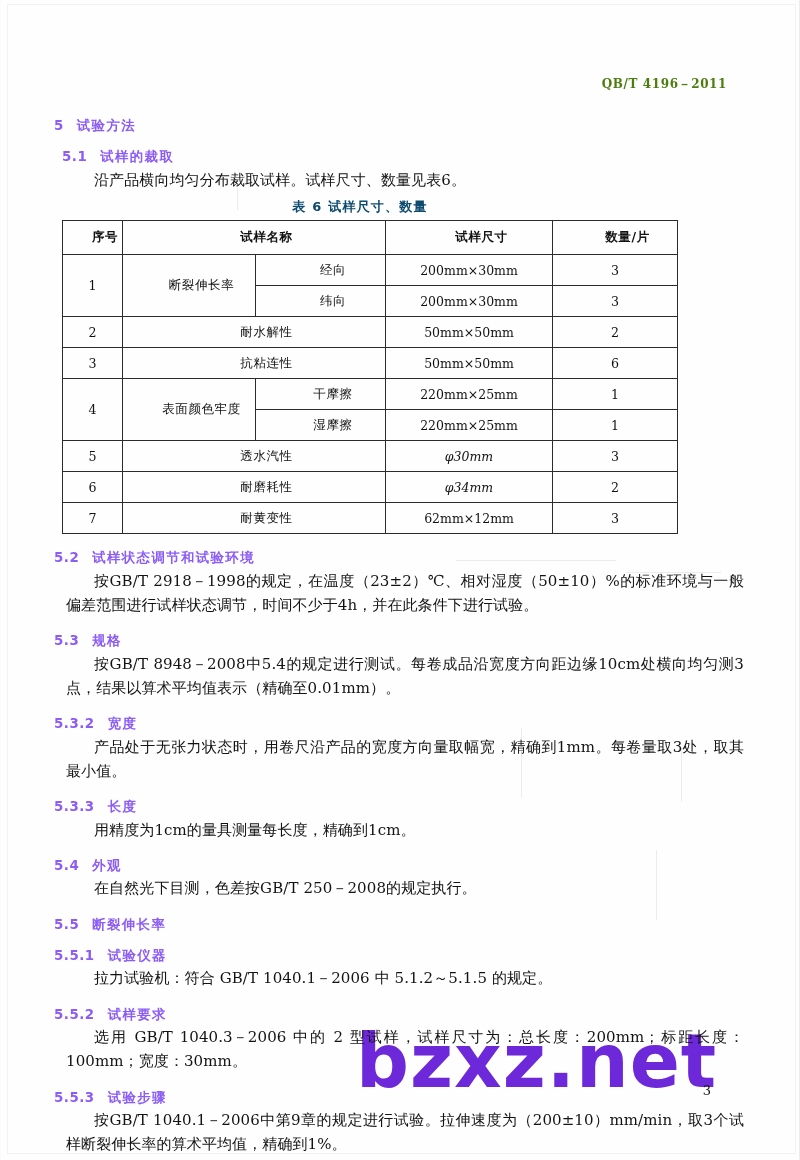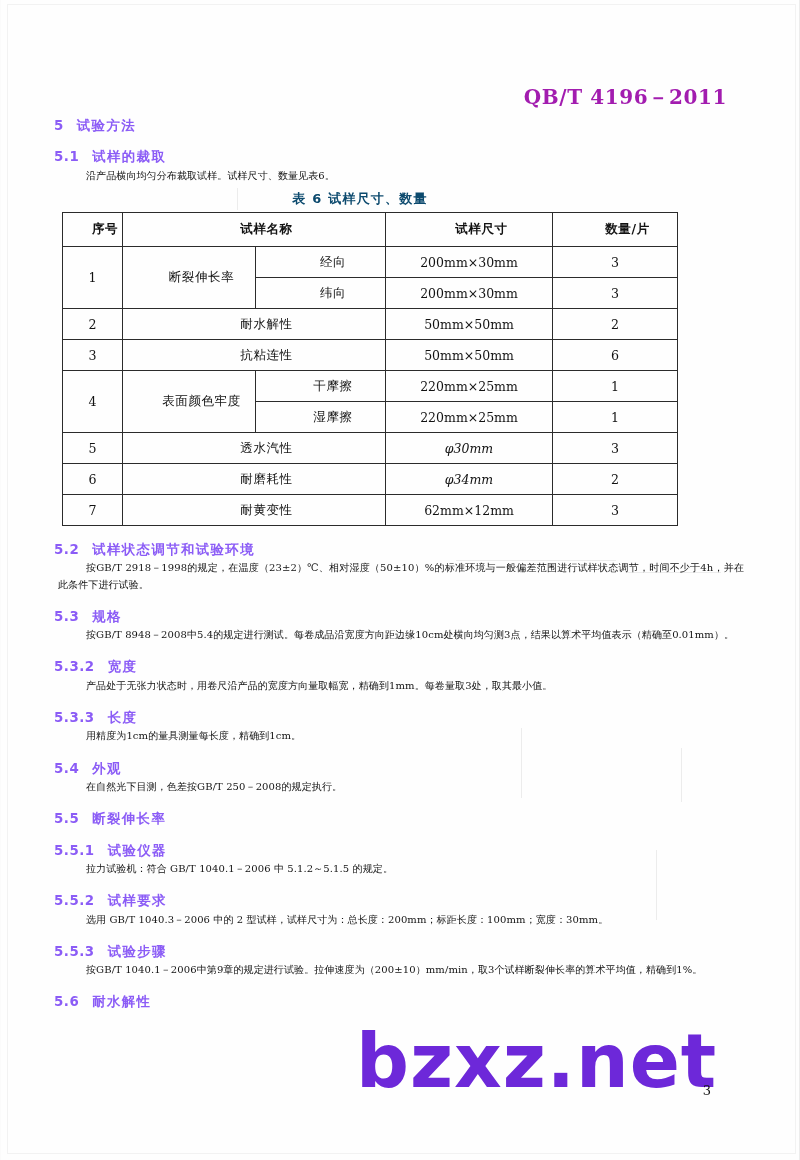--- a/index.html
+++ b/index.html
@@ -44,27 +44,27 @@
     z-index: 0;
   }
 
   .content {
     position: relative;
     z-index: 2;
   }
 
   .header-code {
     position: absolute;
-    top: 84px;
+    top: 76px;
     right: 72px;
     font-family: "DejaVu Serif", "Liberation Serif", serif;
     font-weight: bold;
-    font-size: 20px;
+    font-size: 12px;
     letter-spacing: 0.6px;
-    color: #a21caf;
+    color: #4d7c0f;
   }
 
   .page-number {
     position: absolute;
     top: 1083px;
     right: 88px;
     font-family: "DejaVu Serif", "Liberation Serif", serif;
     font-size: 13px;
     color: #161616;
   }
@@ -88,28 +88,28 @@
   .heading .num {
     display: inline-block;
     letter-spacing: 0.5px;
   }
   .heading .txt {
     margin-left: 13px;
     letter-spacing: 1.4px;
   }
   .h-l1 { margin-top: 0px; }
   .gap-s { margin-top: 16px; }
-  .gap-m { margin-top: 16px; }
+  .gap-m { margin-top: 16px; margin-left: 8px; }
 
   .para {
     font-family: "DejaVu Serif", "Liberation Serif", serif;
-    font-size: 10px;
+    font-size: 15px;
     color: #131313;
     line-height: 1.62;
-    margin: 3px 0 0 4px;
+    margin: 3px 0 0 12px;
     text-indent: 28px;
     text-align: justify;
     letter-spacing: 0.1px;
   }
 
   
   .table-caption {
     font-family: "DejaVu Sans", "Liberation Sans", sans-serif;
     font-weight: bold;
     font-size: 13px;

